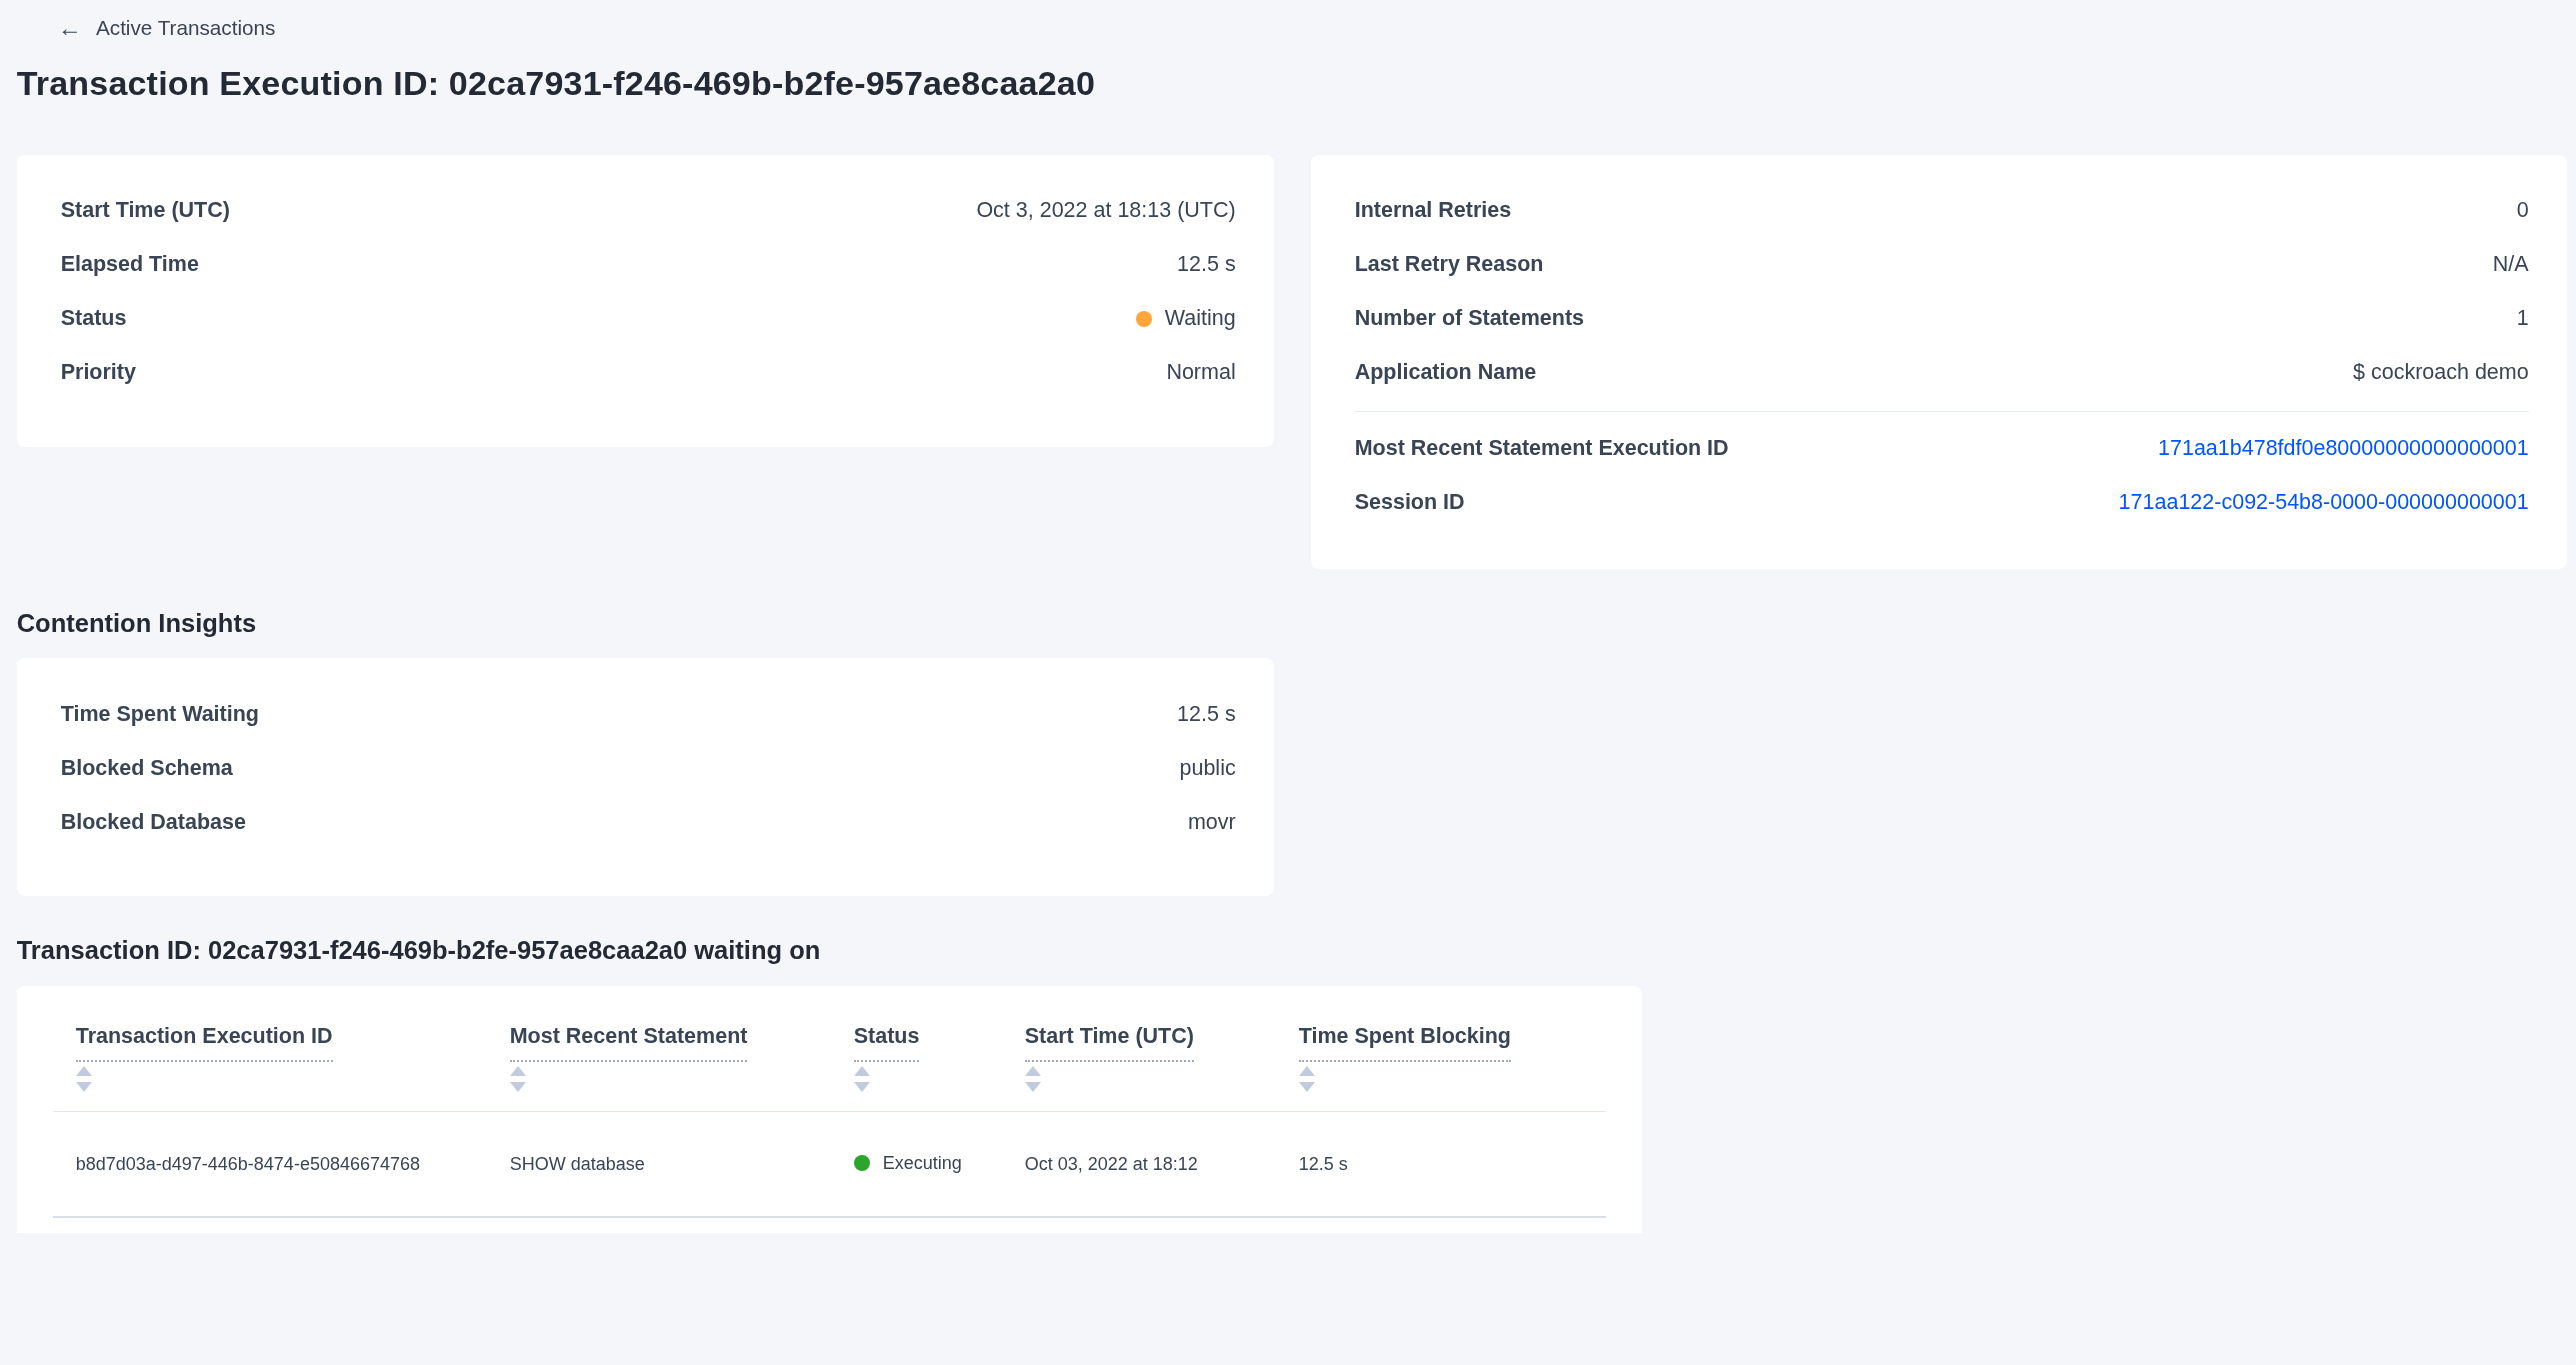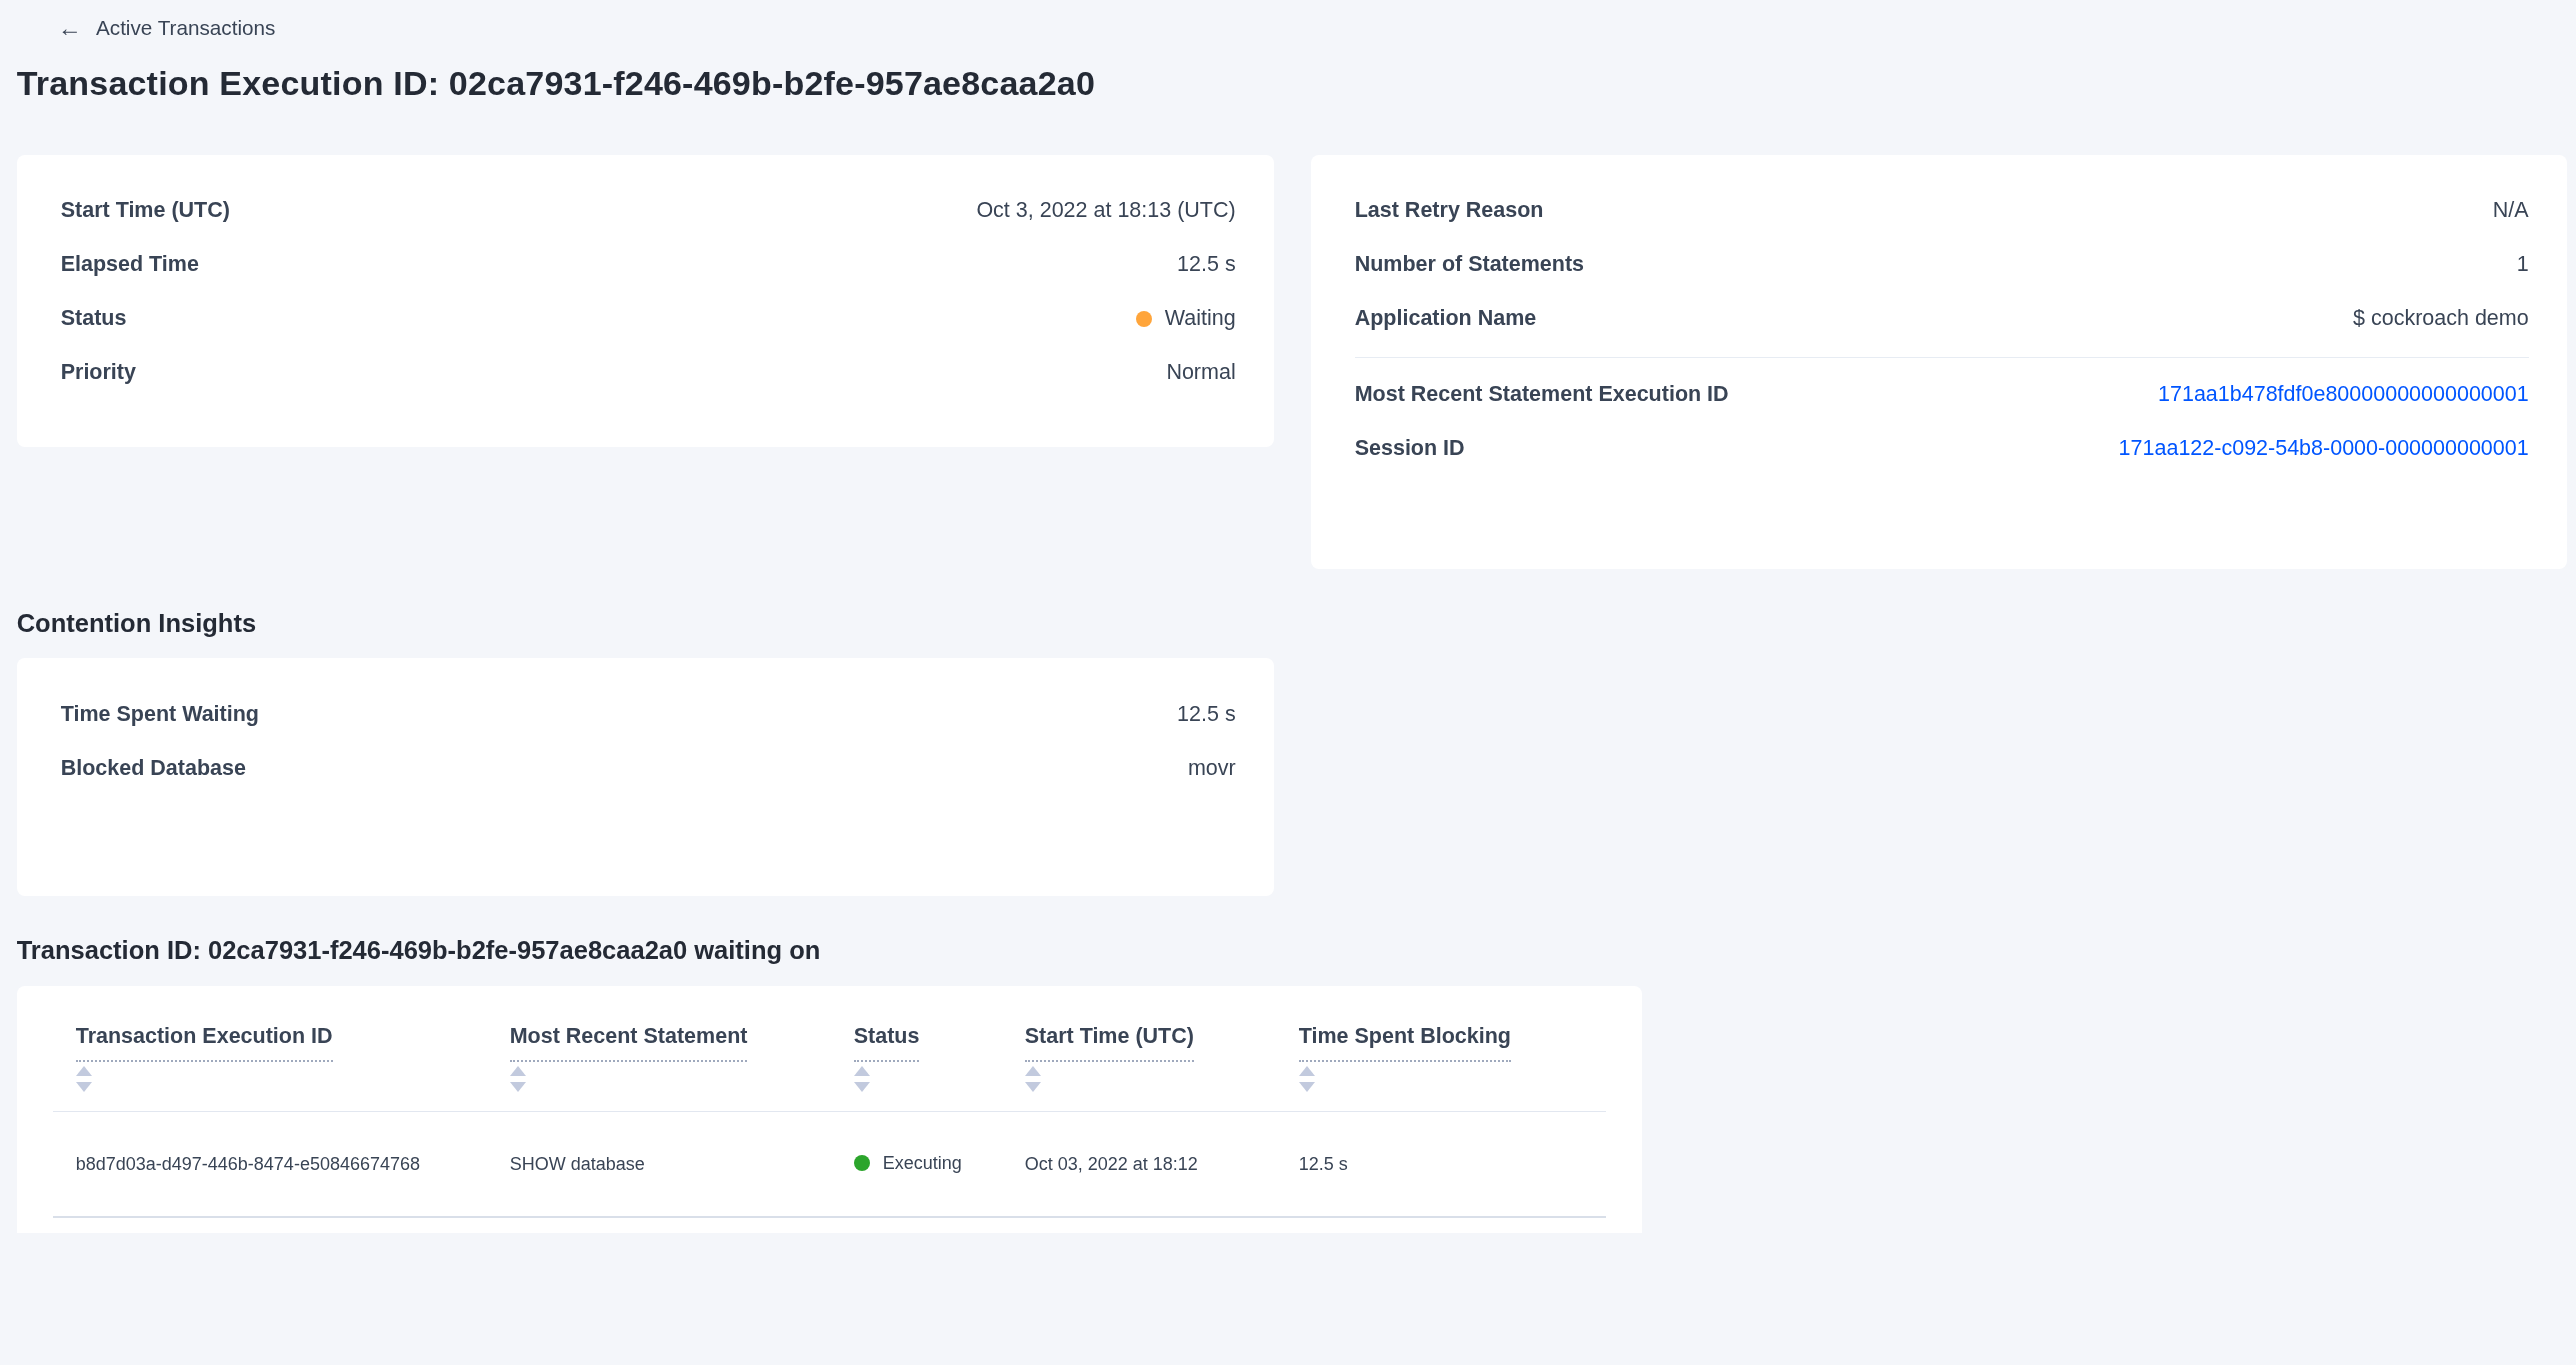--- a/index.html
+++ b/index.html
@@ -179,20 +179,24 @@
         </span>
       </div>
       <div class="kv-row">
         <span class="kv-label">Priority</span>
         <span class="kv-value">Normal</span>
       </div>
     </div>
 
     <div class="card h-details">
       <div class="kv-row">
+        <span class="kv-label">Internal Retries</span>
+        <span class="kv-value">0</span>
+      </div>
+      <div class="kv-row">
         <span class="kv-label">Last Retry Reason</span>
         <span class="kv-value">N/A</span>
       </div>
       <div class="kv-row">
         <span class="kv-label">Number of Statements</span>
         <span class="kv-value">1</span>
       </div>
       <div class="kv-row">
         <span class="kv-label">Application Name</span>
         <span class="kv-value">$ cockroach demo</span>
@@ -212,20 +216,24 @@
   </div>
 
   
   <h2 class="section-heading">Contention Insights</h2>
 
   <div class="cards-row contention">
     <div class="card h-cleft">
       <div class="kv-row">
         <span class="kv-label">Time Spent Waiting</span>
         <span class="kv-value">12.5 s</span>
+      </div>
+      <div class="kv-row">
+        <span class="kv-label">Blocked Schema</span>
+        <span class="kv-value">public</span>
       </div>
       <div class="kv-row">
         <span class="kv-label">Blocked Database</span>
         <span class="kv-value">movr</span>
       </div>
     </div>
 
   </div>
 
   

